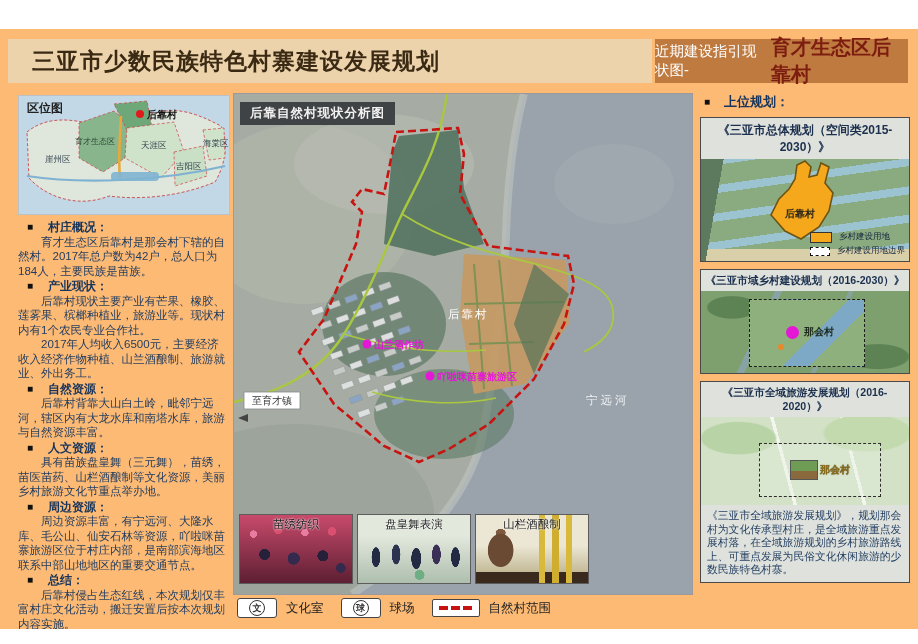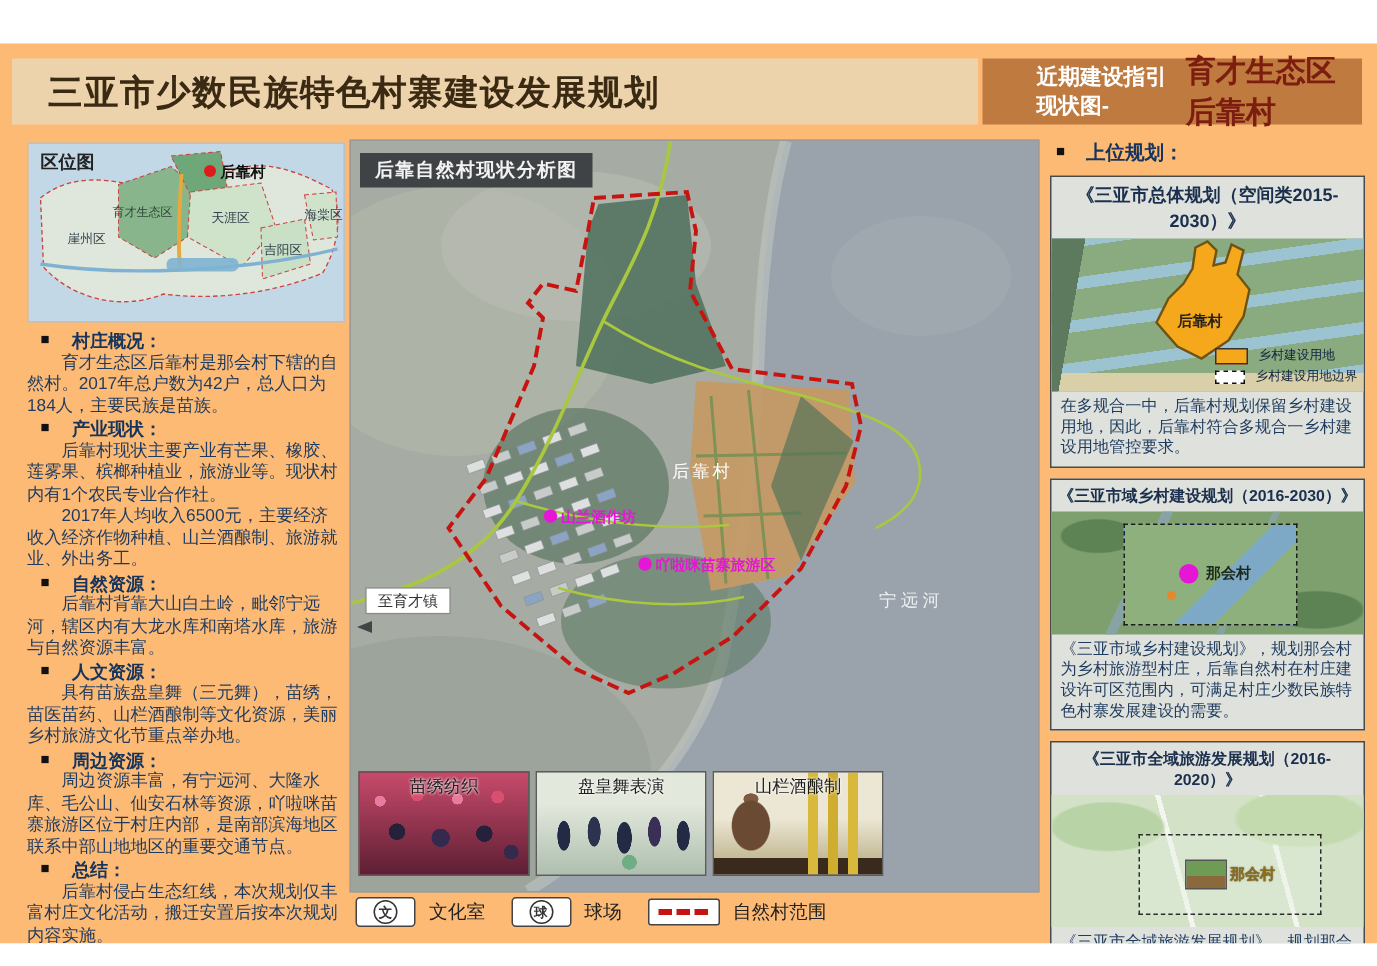--- a/index.html
+++ b/index.html
@@ -5,21 +5,21 @@
   html,body{margin:0;padding:0;background:#fff;}
   body{font-family:"Liberation Sans","DejaVu Sans",sans-serif;}
   #page{position:relative;width:918px;height:600px;background:#fdba74;overflow:hidden;margin-top:29px;}
 
   
   #hdr-left{position:absolute;left:8px;top:10px;width:644px;height:44px;background:#edd3ab;
     display:flex;align-items:center;padding-left:24px;box-sizing:border-box;}
   #hdr-left .t{font-size:23px;font-weight:bold;color:#3a2a14;letter-spacing:1px;}
   #hdr-right{position:absolute;left:655px;top:10px;width:253px;height:44px;background:#bf7a40;
     display:flex;align-items:center;justify-content:center;}
-  #hdr-right .p{font-size:14.5px;font-weight:bold;color:#ffffff;padding-left:36px;}
+  #hdr-right .p{font-size:14.5px;font-weight:normal;color:#ffffff;}
   #hdr-right .h{font-size:20px;font-weight:bold;color:#7d1d10;}
 
   
   #locmap{position:absolute;left:18px;top:66px;width:210px;height:118px;border:1px solid #b9c2c8;}
   #leftcol{position:absolute;left:18px;top:190px;width:212px;color:#1e3a5f;font-size:11.5px;line-height:14.5px;}
   .sec-head{display:flex;gap:15px;padding-left:9px;font-weight:bold;font-size:12px;color:#16345c;margin-top:1px;}
   .sec-head .sq{font-size:10px;line-height:14.5px;color:#111;}
   .sec p{margin:0;text-indent:2em;}
 
   
@@ -306,33 +306,31 @@
           <div class="row">
               <span class="sw-orange"></span>
               <span>乡村建设用地</span>
             </div>
           <div class="row">
               <span class="sw-dash"></span>
               <span>乡村建设用地边界</span>
             </div>
         </div>
       </div>
-      <div class="cap">在多规合一中，后靠村规划保留乡村建设用地，因此，后靠村符合多规合一乡村建设用地管控要求。</div>
     </div>
 
     <div class="pbox">
       <div class="ttl" style="font-size:10.6px;">《三亚市域乡村建设规划（2016-2030）》</div>
       <div class="pmap" id="pmap2">
         <div id="inset2">
           <span class="dot"></span>
           <span class="odot"></span>
           <span class="lab">那会村</span>
         </div>
       </div>
-      <div class="cap">《三亚市域乡村建设规划》，规划那会村为乡村旅游型村庄，后靠自然村在村庄建设许可区范围内，可满足村庄少数民族特色村寨发展建设的需要。</div>
     </div>
 
     <div class="pbox">
       <div class="ttl" style="font-size:10.6px;">《三亚市全域旅游发展规划（2016-2020）》</div>
       <div class="pmap" id="pmap3">
         <div id="inset3">
           <span class="thumb"></span>
           <span class="lab">那会村</span>
         </div>
       </div>

